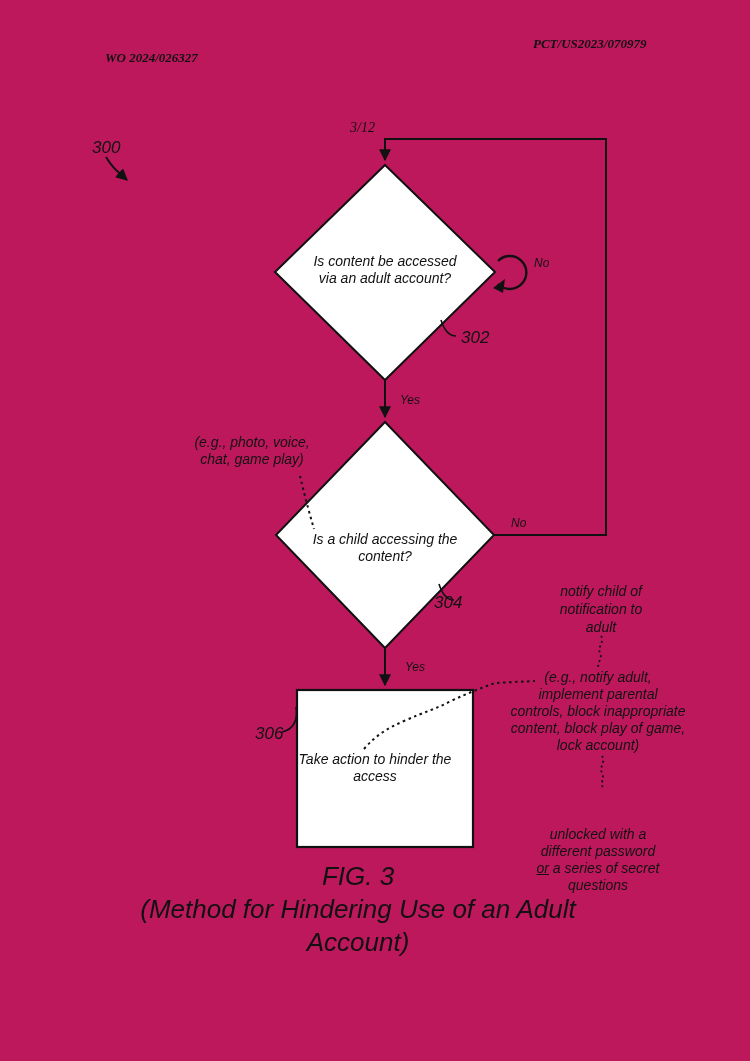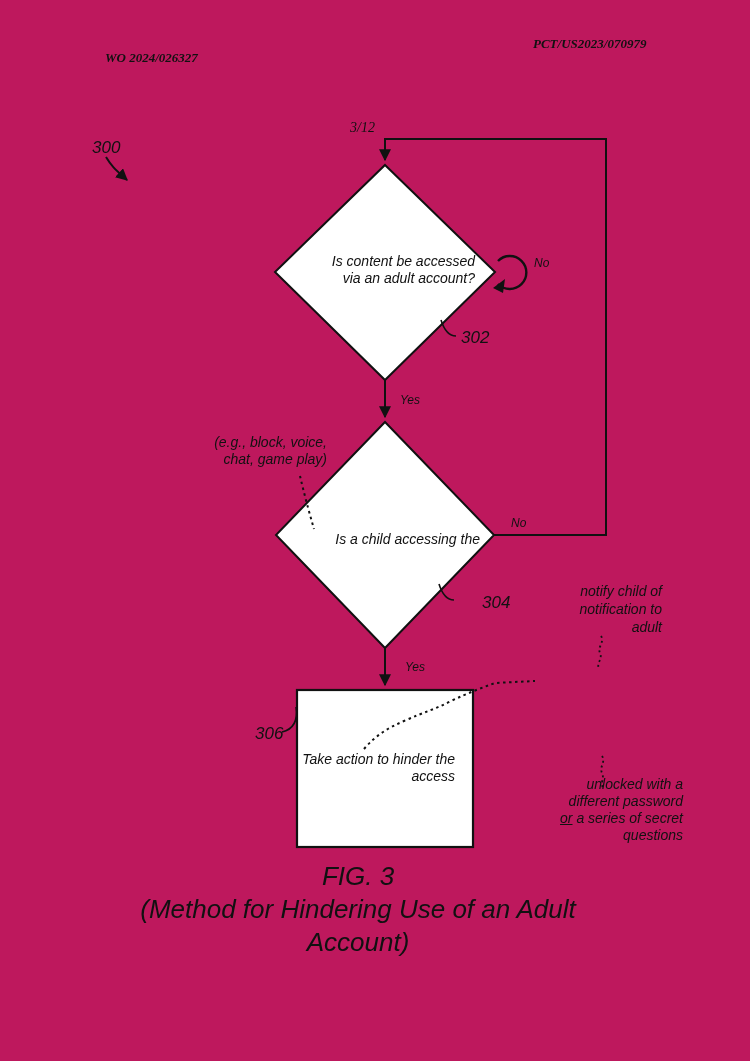--- a/index.html
+++ b/index.html
@@ -8,21 +8,21 @@
     width:750px;height:1061px;
     margin:0 auto;
     background:#be185d;
     font-family:"Liberation Sans","DejaVu Sans",sans-serif;
     color:#111;
     overflow:hidden;
     font-style:italic;
   }
   svg.diagram{position:absolute;left:0;top:0;}
   .t{position:absolute;font-size:14px;line-height:17px;white-space:nowrap;}
-  .tc{text-align:right;white-space:normal;}
+  .tc{text-align:center;white-space:normal;}
   .hdr{font-family:"Liberation Serif","DejaVu Serif",serif;font-weight:bold;font-size:13px;line-height:15px;}
   .sheet{font-family:"Liberation Serif","DejaVu Serif",serif;font-size:14px;line-height:15px;}
   .lbl{font-size:12px;line-height:19px;}
   .ref{font-size:17px;line-height:20px;text-align:right;}
   .caption{font-size:26px;line-height:33px;white-space:normal;text-align:center;}
   .uline{text-decoration:underline;}
 </style>
 </head>
 <body>
 
@@ -73,45 +73,53 @@
 
   <div class="t tc" style="left:295px;top:253px;width:180px;">
     <div>Is content be accessed</div>
     <div>via an adult account?</div>
   </div>
   <div class="t lbl" style="left:534px;top:254px;">No</div>
   <div class="t ref" style="left:461px;top:328px;">302</div>
   <div class="t lbl" style="left:400px;top:391px;">Yes</div>
 
   <div class="t tc" style="left:177px;top:434px;width:150px;">
-    <div>(e.g., block, voice,</div>
+    <div>(e.g., photo, voice,</div>
     <div>chat, game play)</div>
   </div>
 
   <div class="t tc" style="left:290px;top:531px;width:190px;">
     <div>Is a child accessing the</div>
+    <div>content?</div>
   </div>
   <div class="t lbl" style="left:511px;top:514px;">No</div>
-  <div class="t ref" style="left:482px;top:593px;">304</div>
+  <div class="t ref" style="left:434px;top:593px;">304</div>
   <div class="t lbl" style="left:405px;top:658px;">Yes</div>
 
   <div class="t ref" style="left:255px;top:724px;">306</div>
   <div class="t tc" style="left:295px;top:751px;width:160px;">
     <div>Take action to hinder the</div>
     <div>access</div>
   </div>
 
   <div class="t tc" style="left:540px;top:582px;width:122px;line-height:18px;">
     <div>notify child of</div>
     <div>notification to</div>
     <div>adult</div>
   </div>
 
+  <div class="t tc" style="left:493px;top:669px;width:210px;">
+    <div>(e.g., notify adult,</div>
+    <div>implement parental</div>
+    <div>controls, block inappropriate</div>
+    <div>content, block play of game,</div>
+    <div>lock account)</div>
+  </div>
 
-  <div class="t tc" style="left:513px;top:776px;width:170px;">
+  <div class="t tc" style="left:513px;top:826px;width:170px;">
     <div>unlocked with a</div>
     <div>different password</div>
     <div><span class="uline">or</span><span> a series of secret</span></div>
     <div>questions</div>
   </div>
 
   <div class="t caption" style="left:58px;top:860px;width:600px;">
     <div>FIG. 3</div>
     <div>(Method for Hindering Use of an Adult</div>
     <div>Account)</div>

